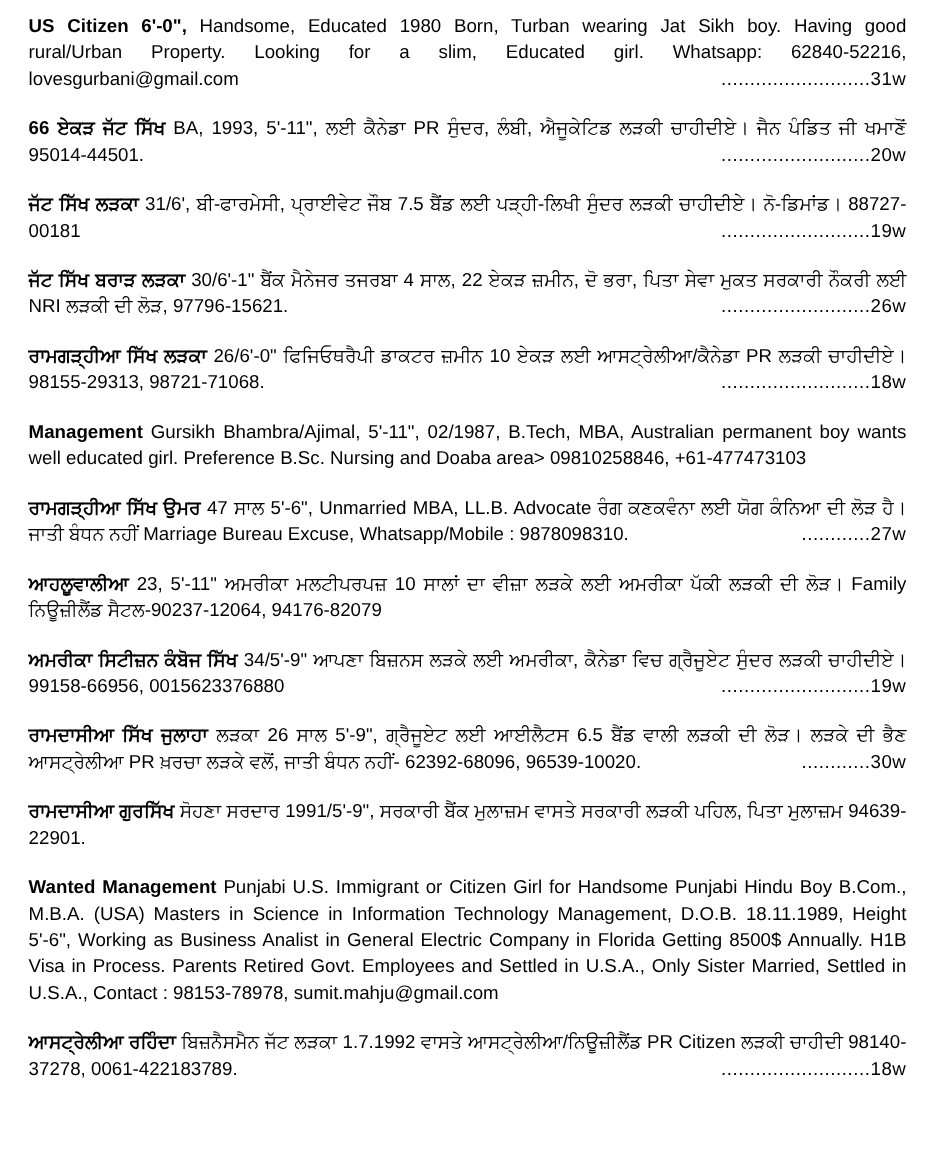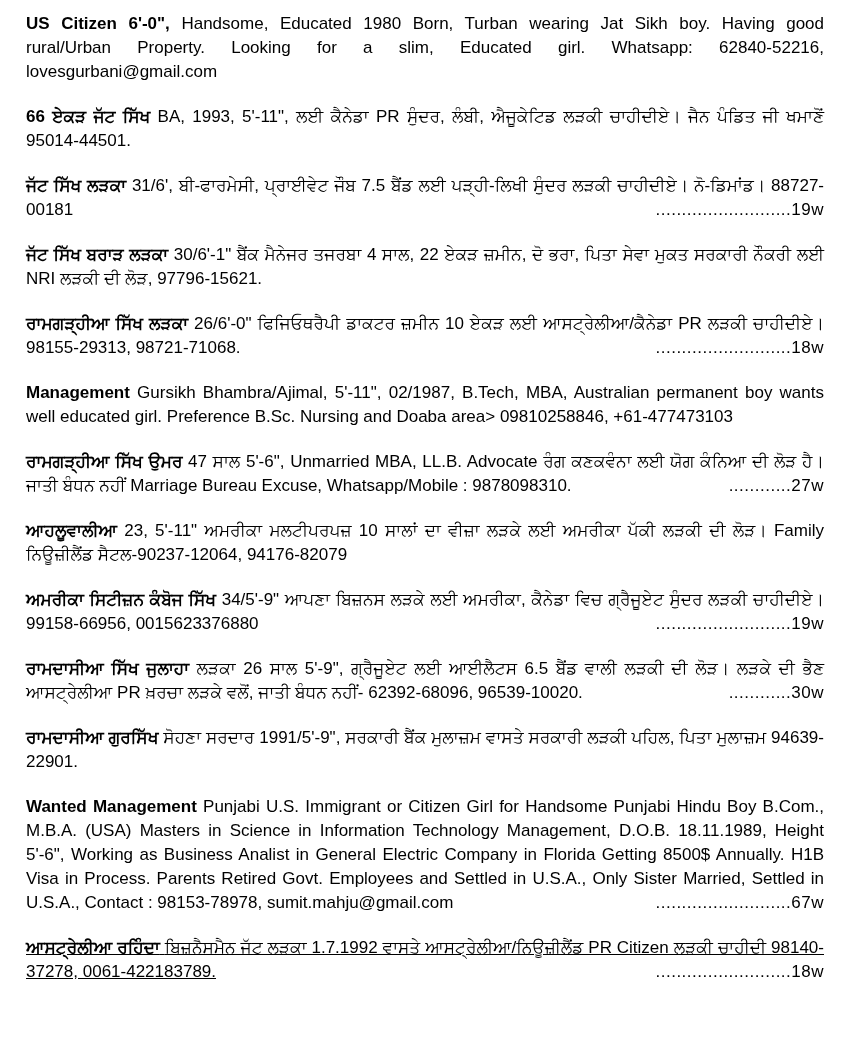--- a/index.html
+++ b/index.html
@@ -17,52 +17,55 @@
     font-family: "Liberation Sans", "DejaVu Sans", sans-serif;
     color: #000000;
   }
   .ad {
     text-align: justify;
     font-size: 17px;
     line-height: 24px;
     margin: 0 0 21px 0;
     color: #000000;
   }
-  .ad:last-child { margin-bottom: 0; text-decoration: underline; }
+  .ad:last-child { margin-bottom: 0; }
   .ad .lead { font-weight: 700; }
   .ad .leader {
     float: right;
     white-space: nowrap;
     letter-spacing: 0.5px;
   }
 </style>
 </head>
 <body>
 
 <div id="page">
 
   <article class="ad">
     <span class="lead">US Citizen 6'-0",</span>
     <span>Handsome, Educated 1980 Born, Turban wearing Jat Sikh boy. Having good rural/Urban Property. Looking for a slim, Educated girl. Whatsapp: 62840-52216, lovesgurbani@gmail.com</span>
+    <span class="leader"><span>..........................</span><span>31w</span></span>
   </article>
 
   <article class="ad">
     <span class="lead">66 ਏਕੜ ਜੱਟ ਸਿੱਖ</span>
     <span>BA, 1993, 5'-11",  ਲਈ ਕੈਨੇਡਾ PR ਸੁੰਦਰ, ਲੰਬੀ, ਐਜੂਕੇਟਿਡ ਲੜਕੀ ਚਾਹੀਦੀਏ। ਜੈਨ ਪੰਡਿਤ ਜੀ ਖਮਾਣੋਂ 95014-44501.</span>
+    <span class="leader"><span>..........................</span><span>20w</span></span>
   </article>
 
   <article class="ad">
     <span class="lead">ਜੱਟ ਸਿੱਖ ਲੜਕਾ</span>
     <span>31/6', ਬੀ-ਫਾਰਮੇਸੀ, ਪ੍ਰਾਈਵੇਟ ਜੌਬ 7.5 ਬੈਂਡ ਲਈ ਪੜ੍ਹੀ-ਲਿਖੀ ਸੁੰਦਰ ਲੜਕੀ ਚਾਹੀਦੀਏ। ਨੋ-ਡਿਮਾਂਡ। 88727-00181</span>
     <span class="leader"><span>..........................</span><span>19w</span></span>
   </article>
 
   <article class="ad">
     <span class="lead">ਜੱਟ ਸਿੱਖ ਬਰਾੜ ਲੜਕਾ</span>
     <span>30/6'-1" ਬੈਂਕ ਮੈਨੇਜਰ ਤਜਰਬਾ 4 ਸਾਲ, 22 ਏਕੜ ਜ਼ਮੀਨ, ਦੋ ਭਰਾ, ਪਿਤਾ ਸੇਵਾ ਮੁਕਤ ਸਰਕਾਰੀ ਨੌਕਰੀ ਲਈ NRI ਲੜਕੀ ਦੀ ਲੋੜ, 97796-15621.</span>
+    <span class="leader"><span>..........................</span><span>26w</span></span>
   </article>
 
   <article class="ad">
     <span class="lead">ਰਾਮਗੜ੍ਹੀਆ ਸਿੱਖ ਲੜਕਾ</span>
     <span>26/6'-0" ਫਿਜਿਓਥਰੈਪੀ ਡਾਕਟਰ ਜ਼ਮੀਨ 10 ਏਕੜ ਲਈ ਆਸਟ੍ਰੇਲੀਆ/ਕੈਨੇਡਾ PR ਲੜਕੀ ਚਾਹੀਦੀਏ। 98155-29313,  98721-71068.</span>
     <span class="leader"><span>..........................</span><span>18w</span></span>
   </article>
 
   <article class="ad">
     <span class="lead">Management</span>
@@ -93,21 +96,20 @@
   </article>
 
   <article class="ad">
     <span class="lead">ਰਾਮਦਾਸੀਆ ਗੁਰਸਿੱਖ</span>
     <span>ਸੋਹਣਾ ਸਰਦਾਰ 1991/5'-9", ਸਰਕਾਰੀ ਬੈਂਕ ਮੁਲਾਜ਼ਮ ਵਾਸਤੇ ਸਰਕਾਰੀ ਲੜਕੀ ਪਹਿਲ, ਪਿਤਾ ਮੁਲਾਜ਼ਮ 94639-22901.</span>
   </article>
 
   <article class="ad">
     <span class="lead">Wanted Management</span>
     <span>Punjabi U.S. Immigrant or Citizen Girl for Handsome Punjabi Hindu Boy B.Com., M.B.A. (USA) Masters in Science in Information Technology Management, D.O.B. 18.11.1989, Height 5'-6",  Working as Business Analist in General Electric Company in Florida Getting 8500$ Annually. H1B Visa in Process. Parents Retired Govt. Employees and Settled in U.S.A., Only Sister Married, Settled in U.S.A., Contact : 98153-78978,  sumit.mahju@gmail.com</span>
-    <span class="leader"><span>..........................</span><span>67w</span></span>
   </article>
 
   <article class="ad">
     <span class="lead">ਆਸਟ੍ਰੇਲੀਆ ਰਹਿੰਦਾ</span>
     <span>ਬਿਜ਼ਨੈਸਮੈਨ ਜੱਟ ਲੜਕਾ 1.7.1992 ਵਾਸਤੇ ਆਸਟ੍ਰੇਲੀਆ/ਨਿਊਜ਼ੀਲੈਂਡ PR Citizen ਲੜਕੀ ਚਾਹੀਦੀ 98140-37278,  0061-422183789.</span>
     <span class="leader"><span>..........................</span><span>18w</span></span>
   </article>
 
 </div>
 

